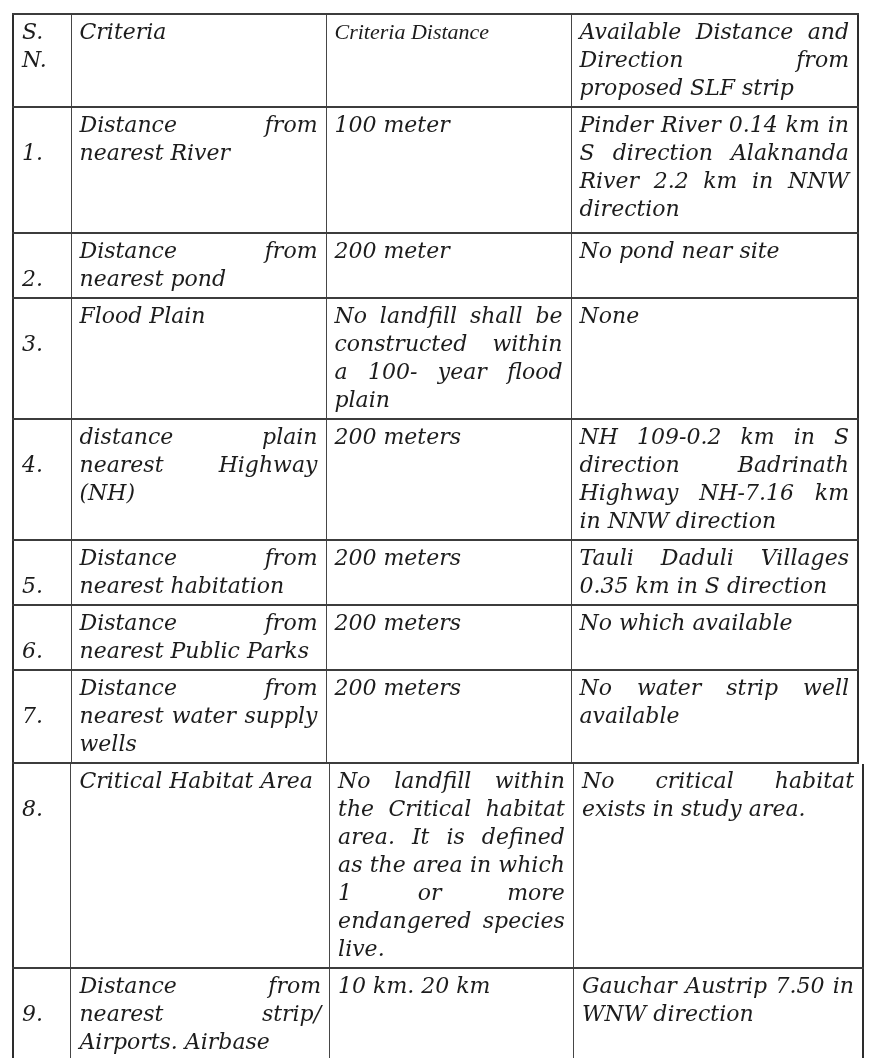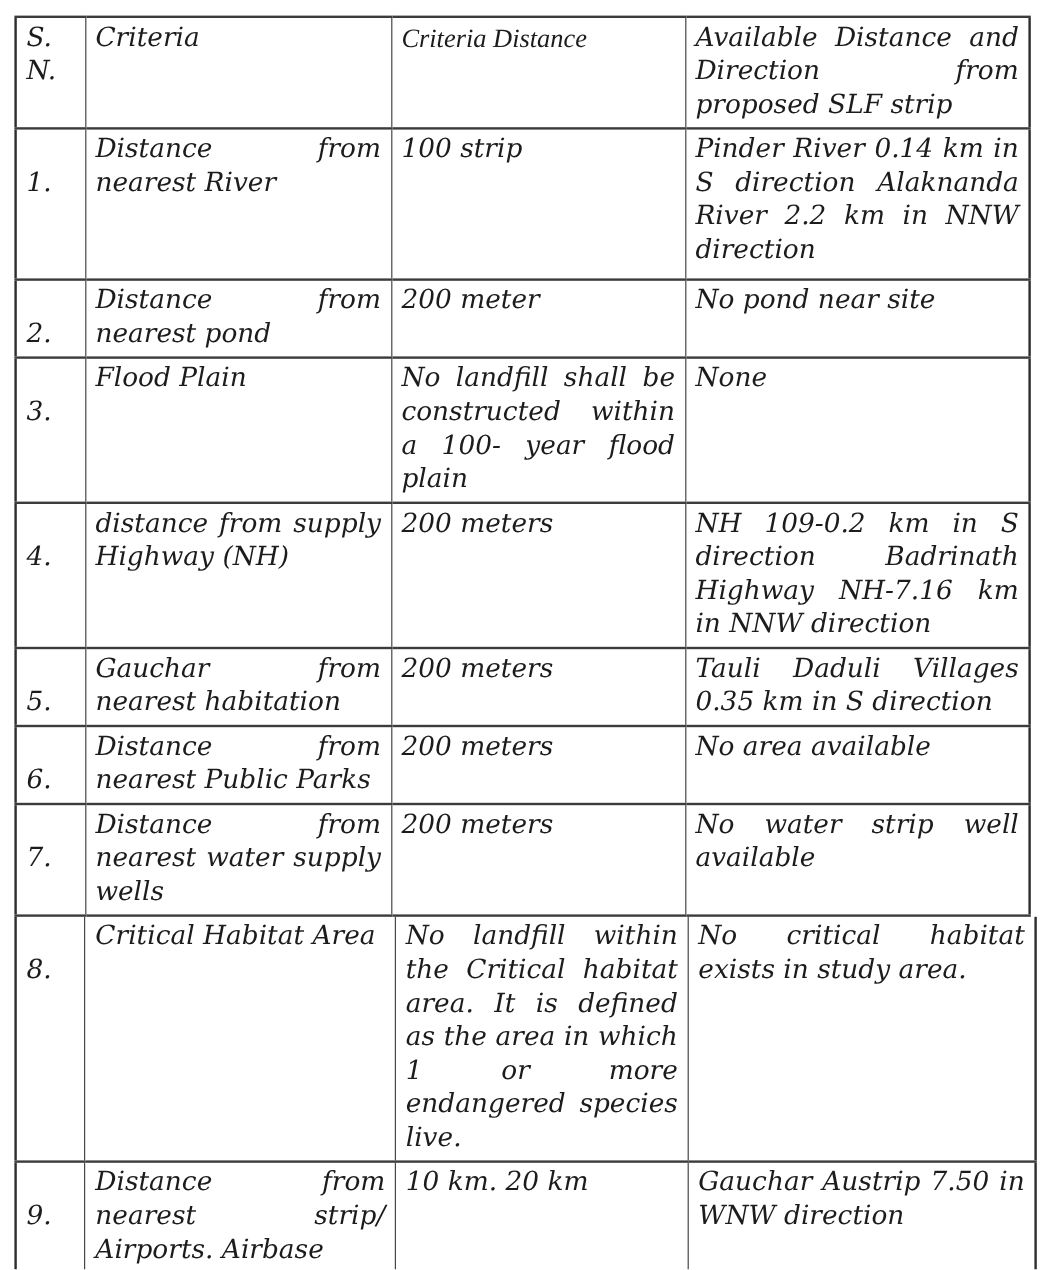--- a/index.html
+++ b/index.html
@@ -60,52 +60,52 @@
     <tbody>
         <tr style="height:88px">
       <td class="sn">S. N.</td>
       <td class="center">Criteria</td>
       <td class="left">Criteria Distance</td>
       <td>Available Distance and Direction from proposed SLF strip</td>
     </tr>
     <tr style="height:126px">
       <td class="sn num">1.</td>
       <td>Distance from nearest River</td>
-      <td>100 strip</td>
+      <td>100 meter</td>
       <td>Pinder River 0.14 km in S direction Alaknanda River 2.2 km in NNW direction</td>
     </tr>
     <tr style="height:55px">
       <td class="sn num">2.</td>
       <td>Distance from nearest pond</td>
       <td>200 meter</td>
       <td>No pond near site</td>
     </tr>
     <tr style="height:98px">
       <td class="sn num">3.</td>
       <td>Flood Plain</td>
       <td>No landfill shall be constructed within a 100- year flood plain</td>
       <td>None</td>
     </tr>
     <tr style="height:118px">
       <td class="sn num">4.</td>
-      <td>distance from supply Highway (NH)</td>
+      <td>distance plain nearest Highway (NH)</td>
       <td>200 meters</td>
       <td>NH 109-0.2 km in S direction Badrinath Highway NH-7.16 km in NNW direction</td>
     </tr>
     <tr style="height:63px">
       <td class="sn num">5.</td>
-      <td>Gauchar from nearest habitation</td>
+      <td>Distance from nearest habitation</td>
       <td>200 meters</td>
       <td>Tauli Daduli Villages 0.35 km in S direction</td>
     </tr>
     <tr style="height:60px">
       <td class="sn num">6.</td>
       <td>Distance from nearest Public Parks</td>
       <td>200 meters</td>
-      <td>No area available</td>
+      <td>No which available</td>
     </tr>
     <tr style="height:88px">
       <td class="sn num">7.</td>
       <td>Distance from nearest water supply wells</td>
       <td>200 meters</td>
       <td>No water strip well available</td>
     </tr>
   </tbody>
     </table>
 

